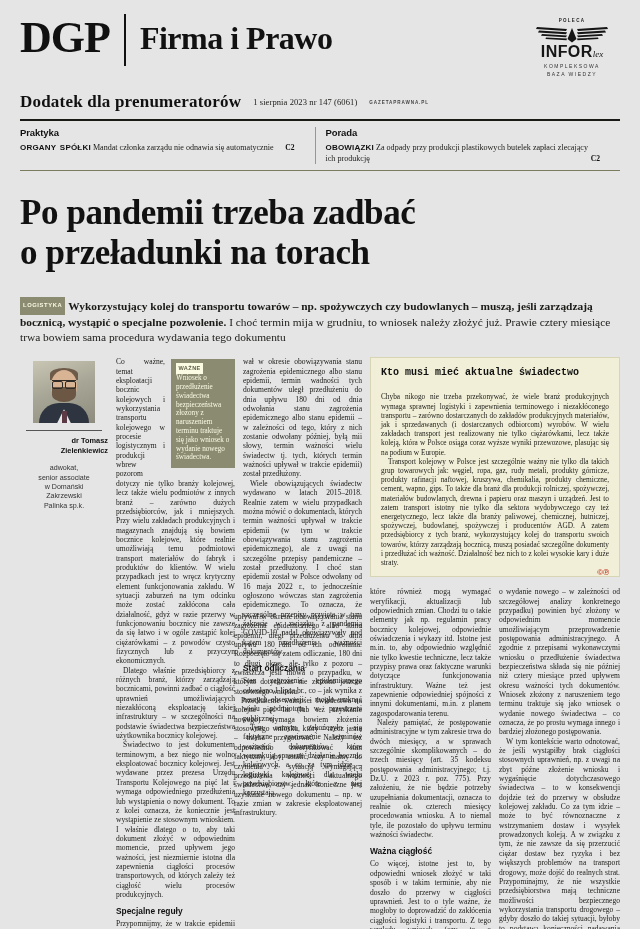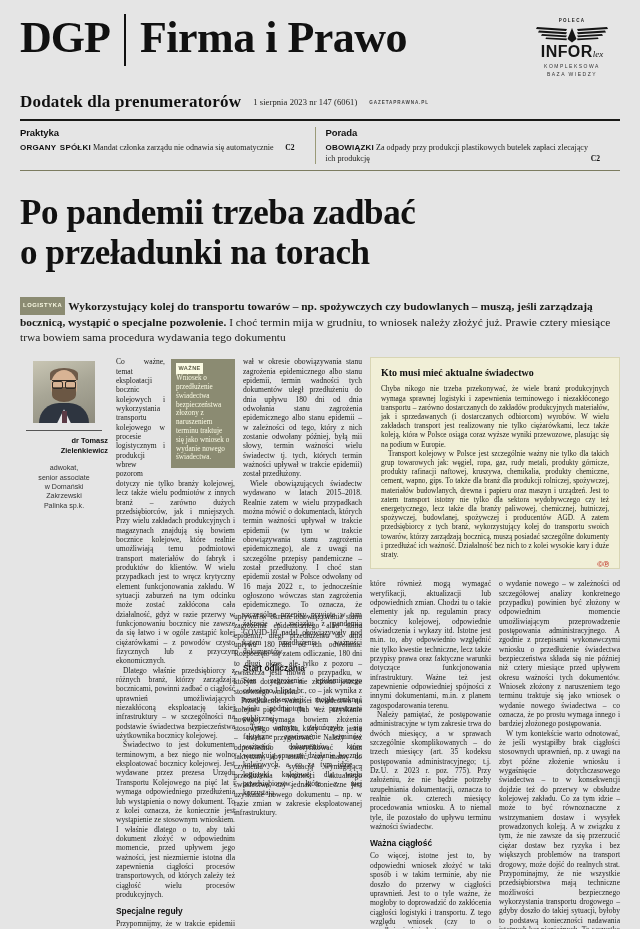--- a/index.html
+++ b/index.html
@@ -37,21 +37,21 @@
   }
   .masthead-rule {
     width: 2px;
     background: #111;
     height: 52px;
     margin: -2px 14px 0 14px;
   }
   .section-name {
     font-family: "Liberation Serif", serif;
     font-weight: bold;
-    font-size: 44px;
+    font-size: 32px;
     line-height: 44px;
     letter-spacing: -0.5px;
     color: #111;
   }
   .infor-block {
     position: absolute;
     right: 0px; top: 18px;
     text-align: center;
     width: 96px;
   }
@@ -327,25 +327,25 @@
   }
 
   
   .sidebox {
     background: #f1efd7;
     border: 0.8px solid #d8d5b4;
     padding: 9px 10px 9px 10px;
     box-sizing: border-box;
   }
   .sidebox-title {
-    font-family: Liberation Serif, serif;
+    font-family: Liberation Mono, monospace;
     font-weight: bold;
     font-size: 10px;
     color: #111;
-    margin-bottom: 6px;
+    margin-bottom: 14px;
   }
   .sidebox-body {
     font-size: 7.3px;
     line-height: 9.2px;
     text-align: justify;
     hyphens: auto;
     -webkit-hyphens: auto;
     color: #1a1a17;
   }
   .copy-mark {

